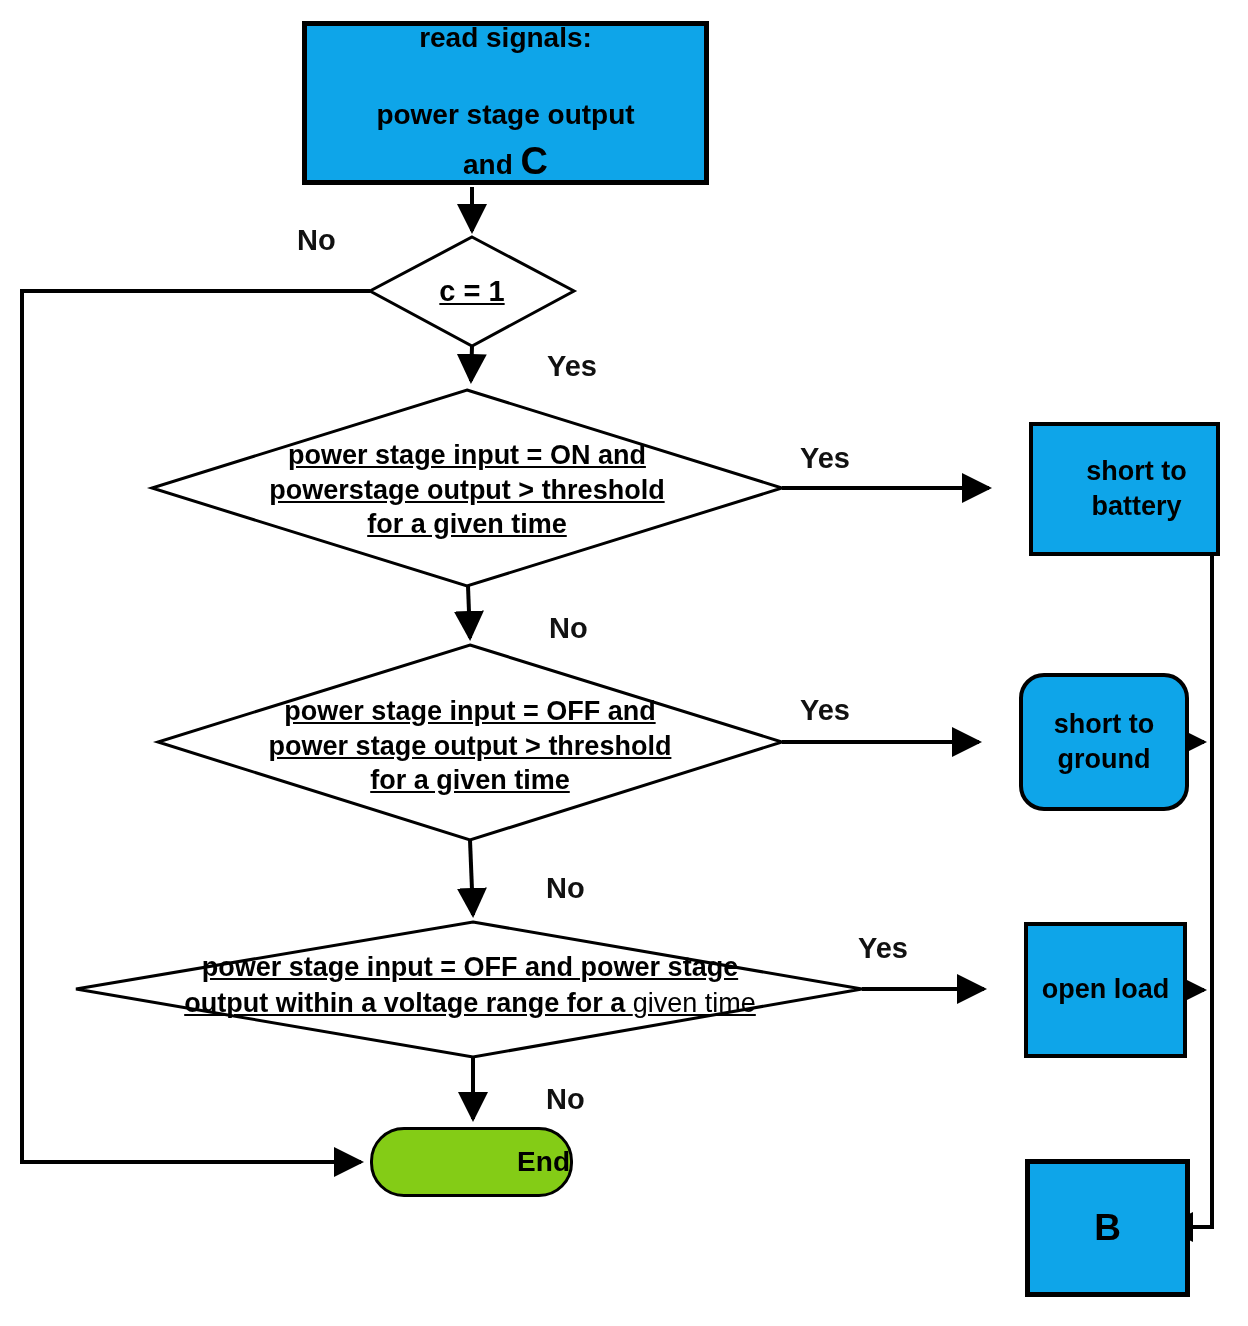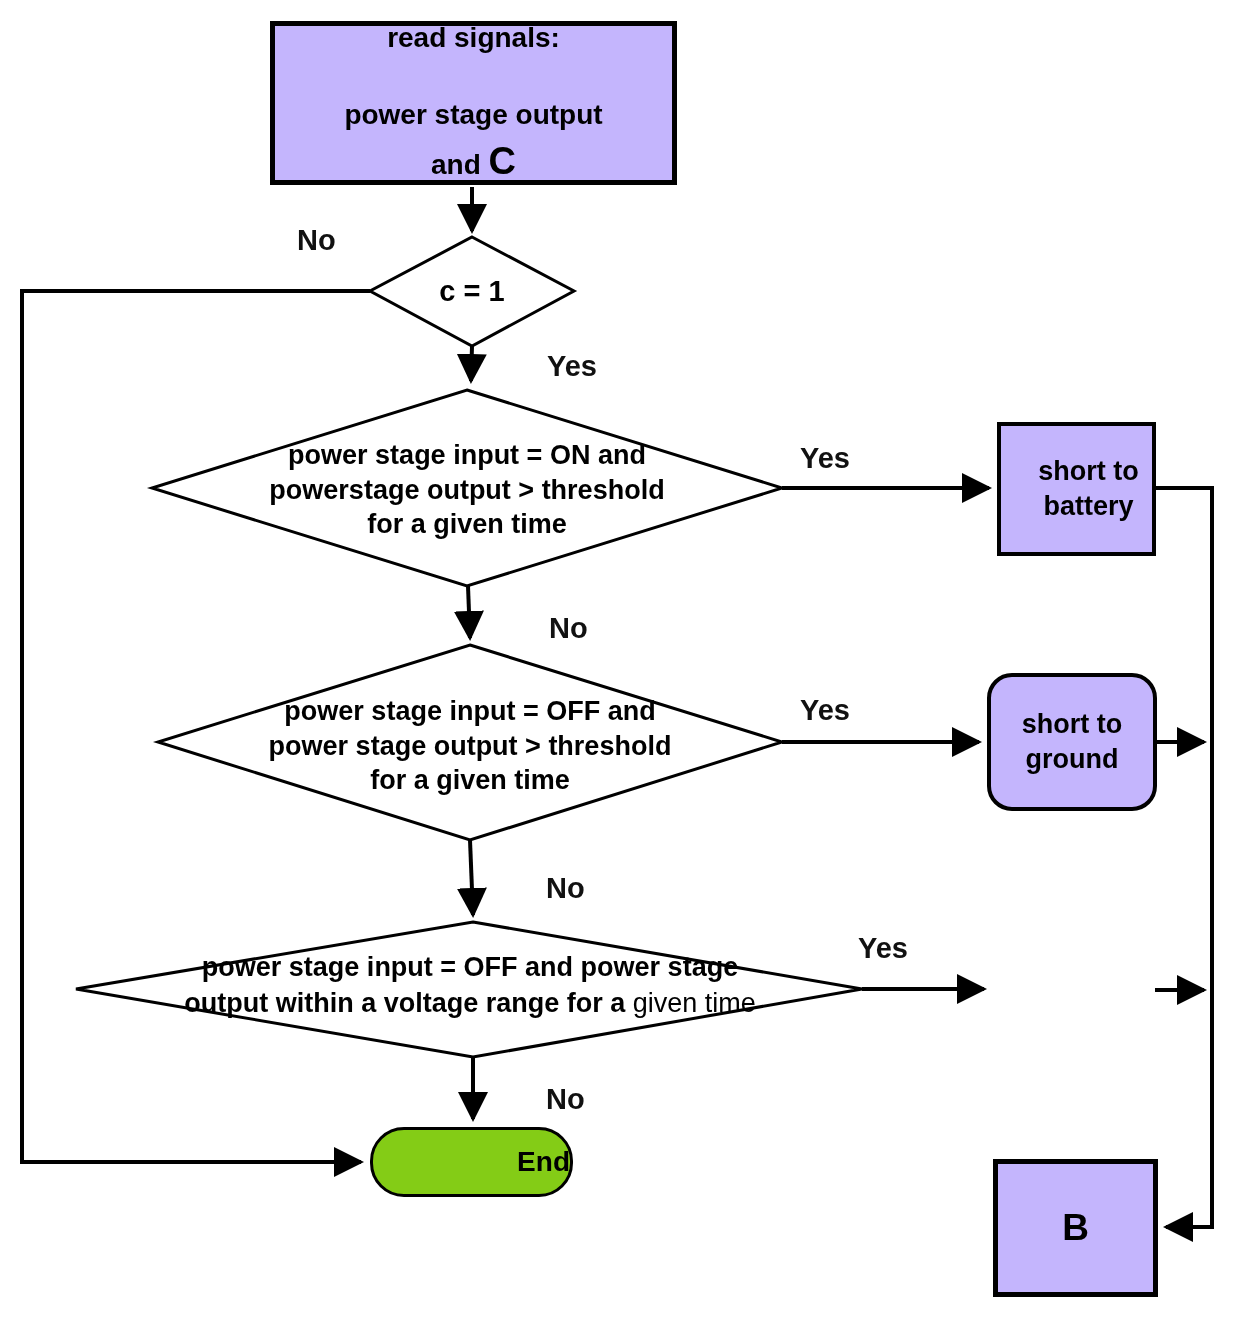--- a/index.html
+++ b/index.html
@@ -6,34 +6,35 @@
   #stage{
     position:relative;
     width:1248px;height:1326px;
     background:#ffffff;
     font-family:"Liberation Sans", sans-serif;
     color:#000;
     overflow:hidden;
   }
   #wires{position:absolute;left:0;top:0;width:1248px;height:1326px;}
   .proc-box{
-    position:absolute;border:4px solid #000;background:#c4b5fd;
+    position:absolute;border:4px solid #000;background:#0ea5e9;
     display:flex;align-items:center;justify-content:center;
     text-align:center;font-weight:bold;font-size:27px;line-height:1.3;
     box-sizing:border-box;
+    margin-left:32px;
   }
   #read-signals-box{border-width:5px;font-size:28px;line-height:1.38;}
   #b-box{border-width:5px;font-size:37px;}
   #end-node{
     position:absolute;border:3px solid #000;border-radius:34px;background:#84cc16;
     display:flex;align-items:center;justify-content:flex-end;
     font-weight:bold;font-size:28px;box-sizing:border-box;
   }
   .edge-label{position:absolute;font-size:29px;font-weight:bold;color:#111;}
-  .dec-label{position:absolute;text-align:center;font-weight:bold;font-size:27px;line-height:1.28;}
+  .dec-label{position:absolute;text-align:center;font-weight:bold;font-size:27px;line-height:1.28;text-decoration:underline;}
   #c1-label{font-size:29px;}
   .big-c{font-size:38px;font-weight:bold;}
   .reg{font-weight:normal;}
 </style>
 </head>
 <body>
 
 <div id="stage">
 
   <svg id="wires" viewBox="0 0 1248 1326" xmlns="http://www.w3.org/2000/svg">
@@ -83,28 +84,31 @@
   <div class="dec-label" style="left:217px;top:694px;width:506px;">
     <span>power stage input = OFF and</span><br>
     <span>power stage output &gt; threshold</span><br>
     <span>for a given time</span>
   </div>
 
   <div class="dec-label" style="left:160px;top:950px;width:620px;line-height:1.33;">
     <span>power stage input = OFF and power stage output within a voltage range for a </span><span class="reg">given time</span>
   </div>
 
-  <div class="proc-box" style="left:997px;top:422px;width:159px;height:134px;padding-left:24px;">
+  <div class="proc-box" style="left:997px;top:422px;width:191px;height:134px;padding-left:24px;">
     <span>short to battery</span>
   </div>
 
   <div class="proc-box" style="left:987px;top:673px;width:170px;height:138px;border-radius:25px;">
     <span>short to ground</span>
   </div>
 
+  <div class="proc-box" style="left:992px;top:922px;width:163px;height:136px;">
+    <span>open load</span>
+  </div>
 
   <div id="end-node" style="left:370px;top:1127px;width:203px;height:70px;">
     <span>End</span>
   </div>
 
   <div id="b-box" class="proc-box" style="left:993px;top:1159px;width:165px;height:138px;">
     <span>B</span>
   </div>
 
   <span class="edge-label" style="left:297px;top:224px;">No</span>

